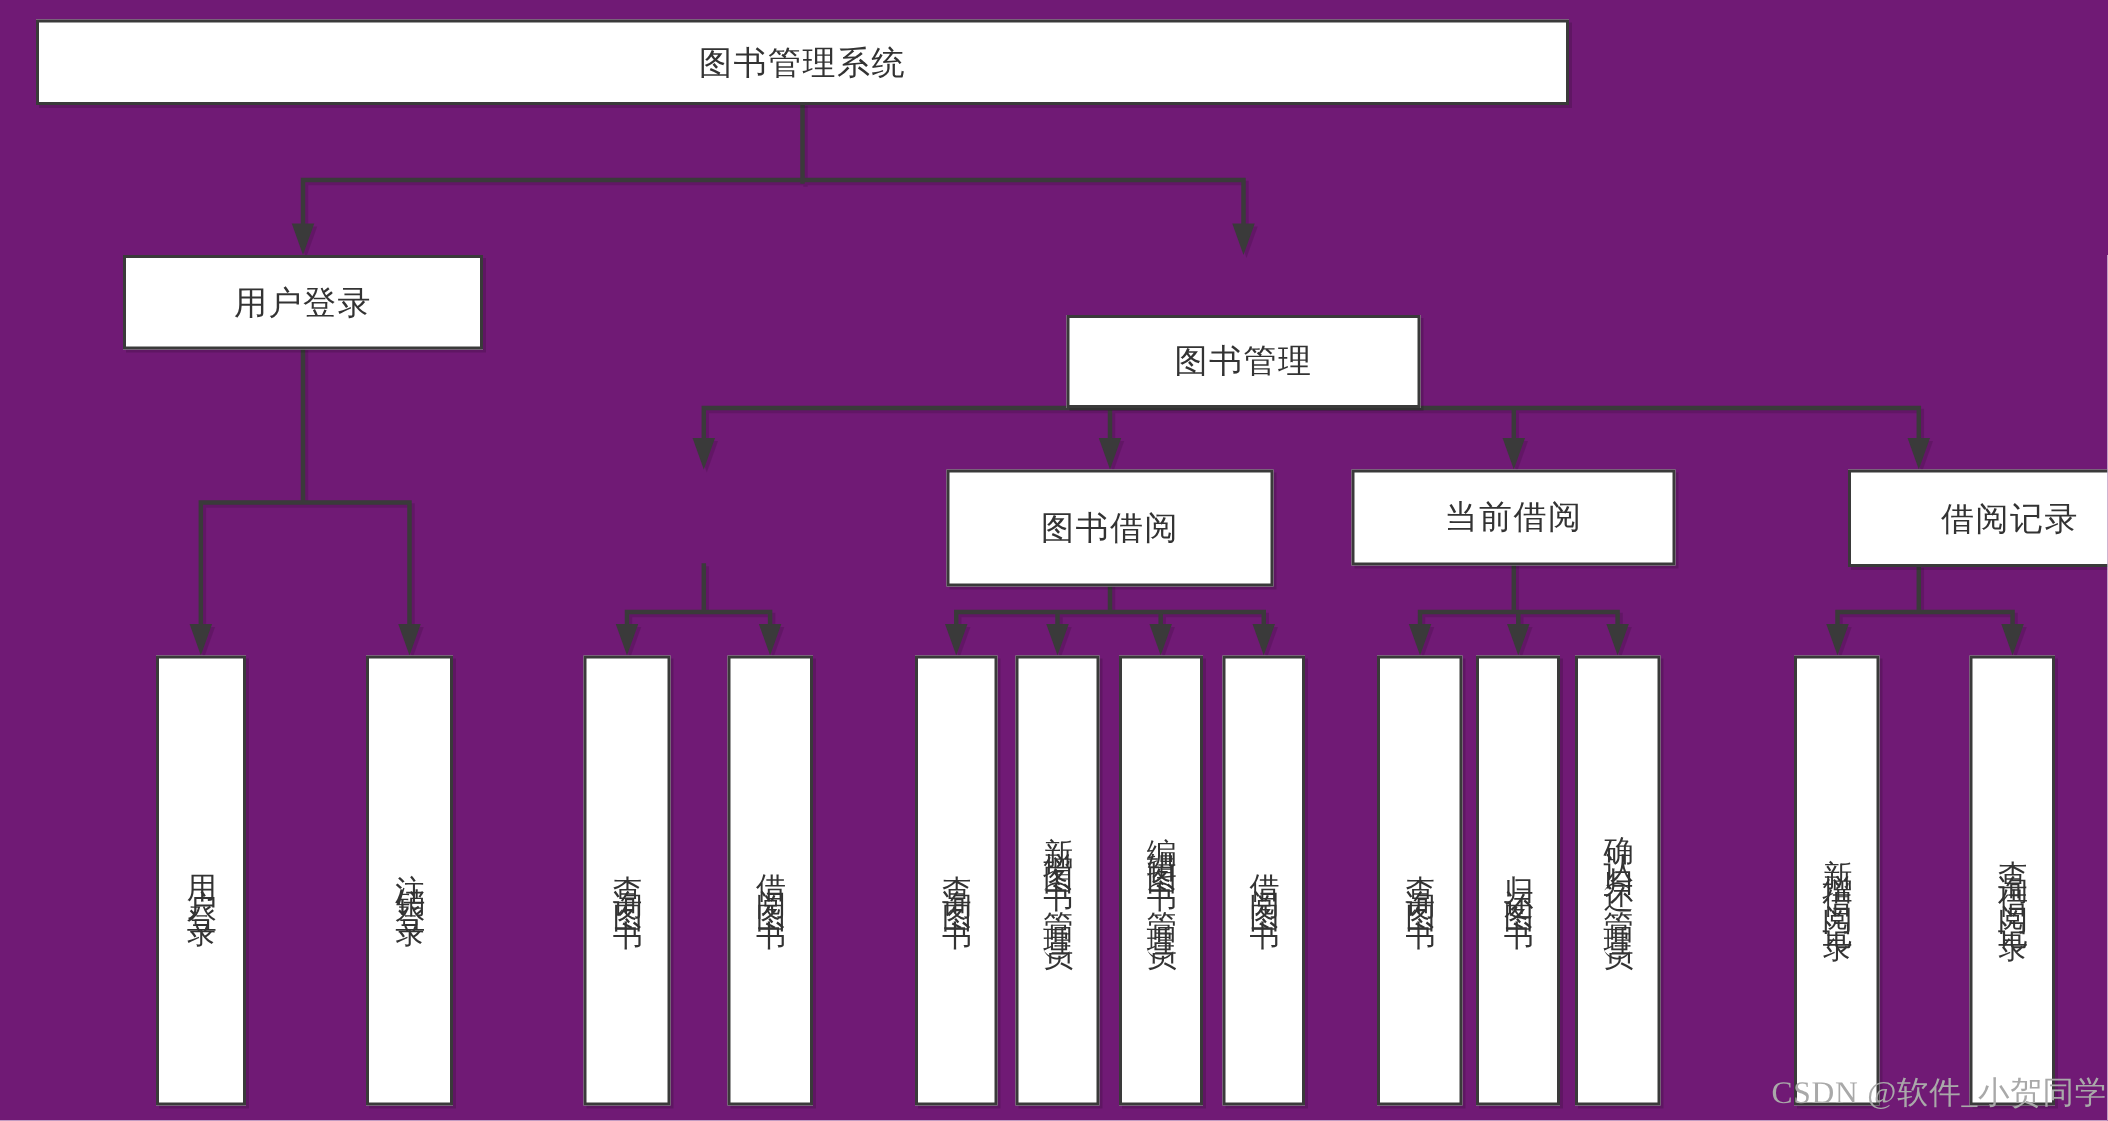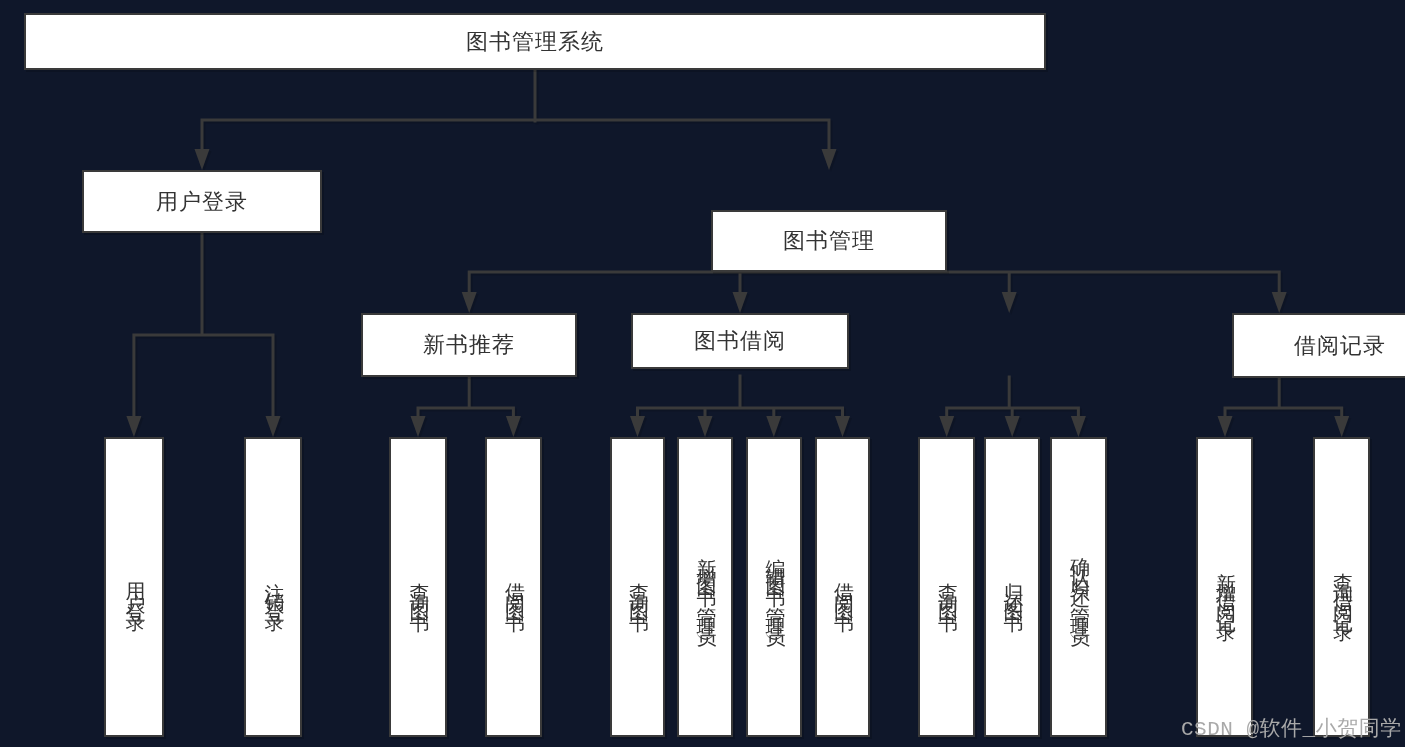--- a/index.html
+++ b/index.html
@@ -1,21 +1,21 @@
 <!DOCTYPE html>
 <html><head>
 <meta charset="utf-8">
 <style>
   html, body { margin:0; padding:0; background:#ffffff; }
   .canvas {
     position:relative;
     width:1405px; height:747px;
-    background:#0f172a;
+    background:#701a75;
     overflow:hidden;
-    font-family:Liberation Mono, monospace;
+    font-family:Liberation Serif, serif;
   }
   svg.connectors {
     position:absolute; left:0; top:0;
     filter:drop-shadow(2px 2px 0 rgba(0,0,0,0.12));
   }
   .box {
     position:absolute;
     box-sizing:border-box;
     background:#ffffff;
     border:2.5px solid #3a3a3a;
@@ -76,22 +76,22 @@
       <polygon points="1217.5,416 1232.5,416 1225,437"></polygon>
       <polygon points="1334.2,416 1349.2,416 1341.7,437"></polygon>
     </g>
   </svg>
 
   <div class="box hbox" style="left:24px;top:13px;width:1022px;height:57px;">图书管理系统</div>
 
   <div class="box hbox" style="left:82px;top:170px;width:240px;height:63px;">用户登录</div>
   <div class="box hbox" style="left:711px;top:170px;width:236px;height:62px;margin-top:40px;">图书管理</div>
 
-  <div class="box hbox" style="left:361px;top:313px;width:216px;height:64px;">新书推荐</div>
-  <div class="box hbox" style="left:631px;top:313px;width:218px;height:56px;">图书借阅</div>
+  <div class="box hbox" style="left:631px;top:313px;width:218px;height:78px;">图书借阅</div>
+  <div class="box hbox" style="left:901px;top:313px;width:216px;height:64px;">当前借阅</div>
   <div class="box hbox" style="left:1232px;top:313px;width:216px;height:65px;">借阅记录</div>
 
   <div class="box leaf" style="left:104px;top:437px;width:60px;height:300px;">
     <span class="vtext">用户登录</span>
   </div>
   <div class="box leaf" style="left:244px;top:437px;width:58px;height:300px;">
     <span class="vtext">注销登录</span>
   </div>
 
   <div class="box leaf" style="left:389px;top:437px;width:58px;height:300px;">

